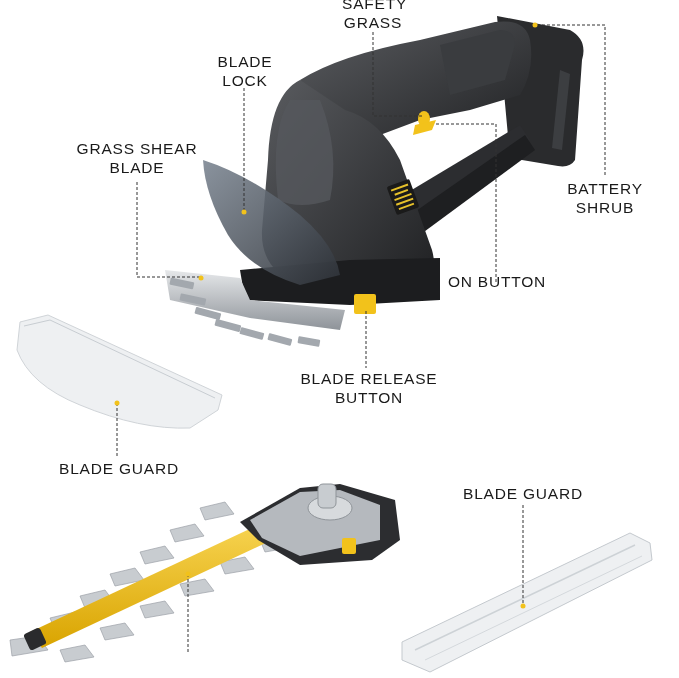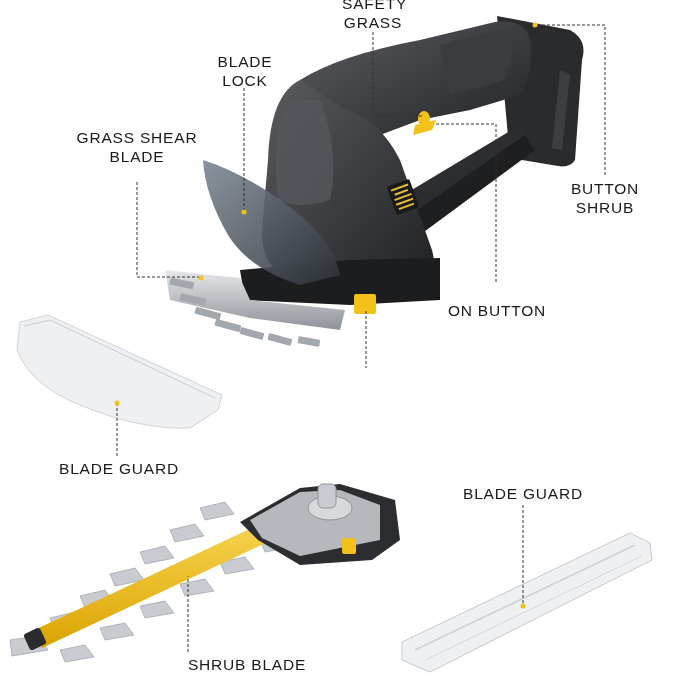--- a/index.html
+++ b/index.html
@@ -142,40 +142,41 @@
   <div class="label" style="left:342px;top:-6px;width:62px;">
     <div>SAFETY</div>
     <div>GRASS</div>
   </div>
 
   <div class="label" style="left:210px;top:52px;width:70px;">
     <div>BLADE</div>
     <div>LOCK</div>
   </div>
 
-  <div class="label" style="left:70px;top:128px;width:134px;">
+  <div class="label" style="left:70px;top:139px;width:134px;">
     <div>GRASS SHEAR</div>
     <div>BLADE</div>
   </div>
 
   <div class="label" style="left:561px;top:179px;width:88px;">
-    <div>BUTTON</div>
+    <div>BATTERY</div>
     <div>SHRUB</div>
   </div>
 
-  <div class="label" style="left:442px;top:301px;width:110px;">
+  <div class="label" style="left:442px;top:272px;width:110px;">
     <div>ON BUTTON</div>
   </div>
 
+  <div class="label" style="left:293px;top:369px;width:152px;">
+    <div>BLADE RELEASE</div>
+    <div>BUTTON</div>
+  </div>
 
   <div class="label" style="left:52px;top:459px;width:134px;">
     <div>BLADE GUARD</div>
   </div>
 
   <div class="label" style="left:456px;top:484px;width:134px;">
     <div>BLADE GUARD</div>
   </div>
 
-  <div class="label" style="left:180px;top:655px;width:134px;">
-    <div>SHRUB BLADE</div>
-  </div>
 
 </div>
 
 </body></html>

